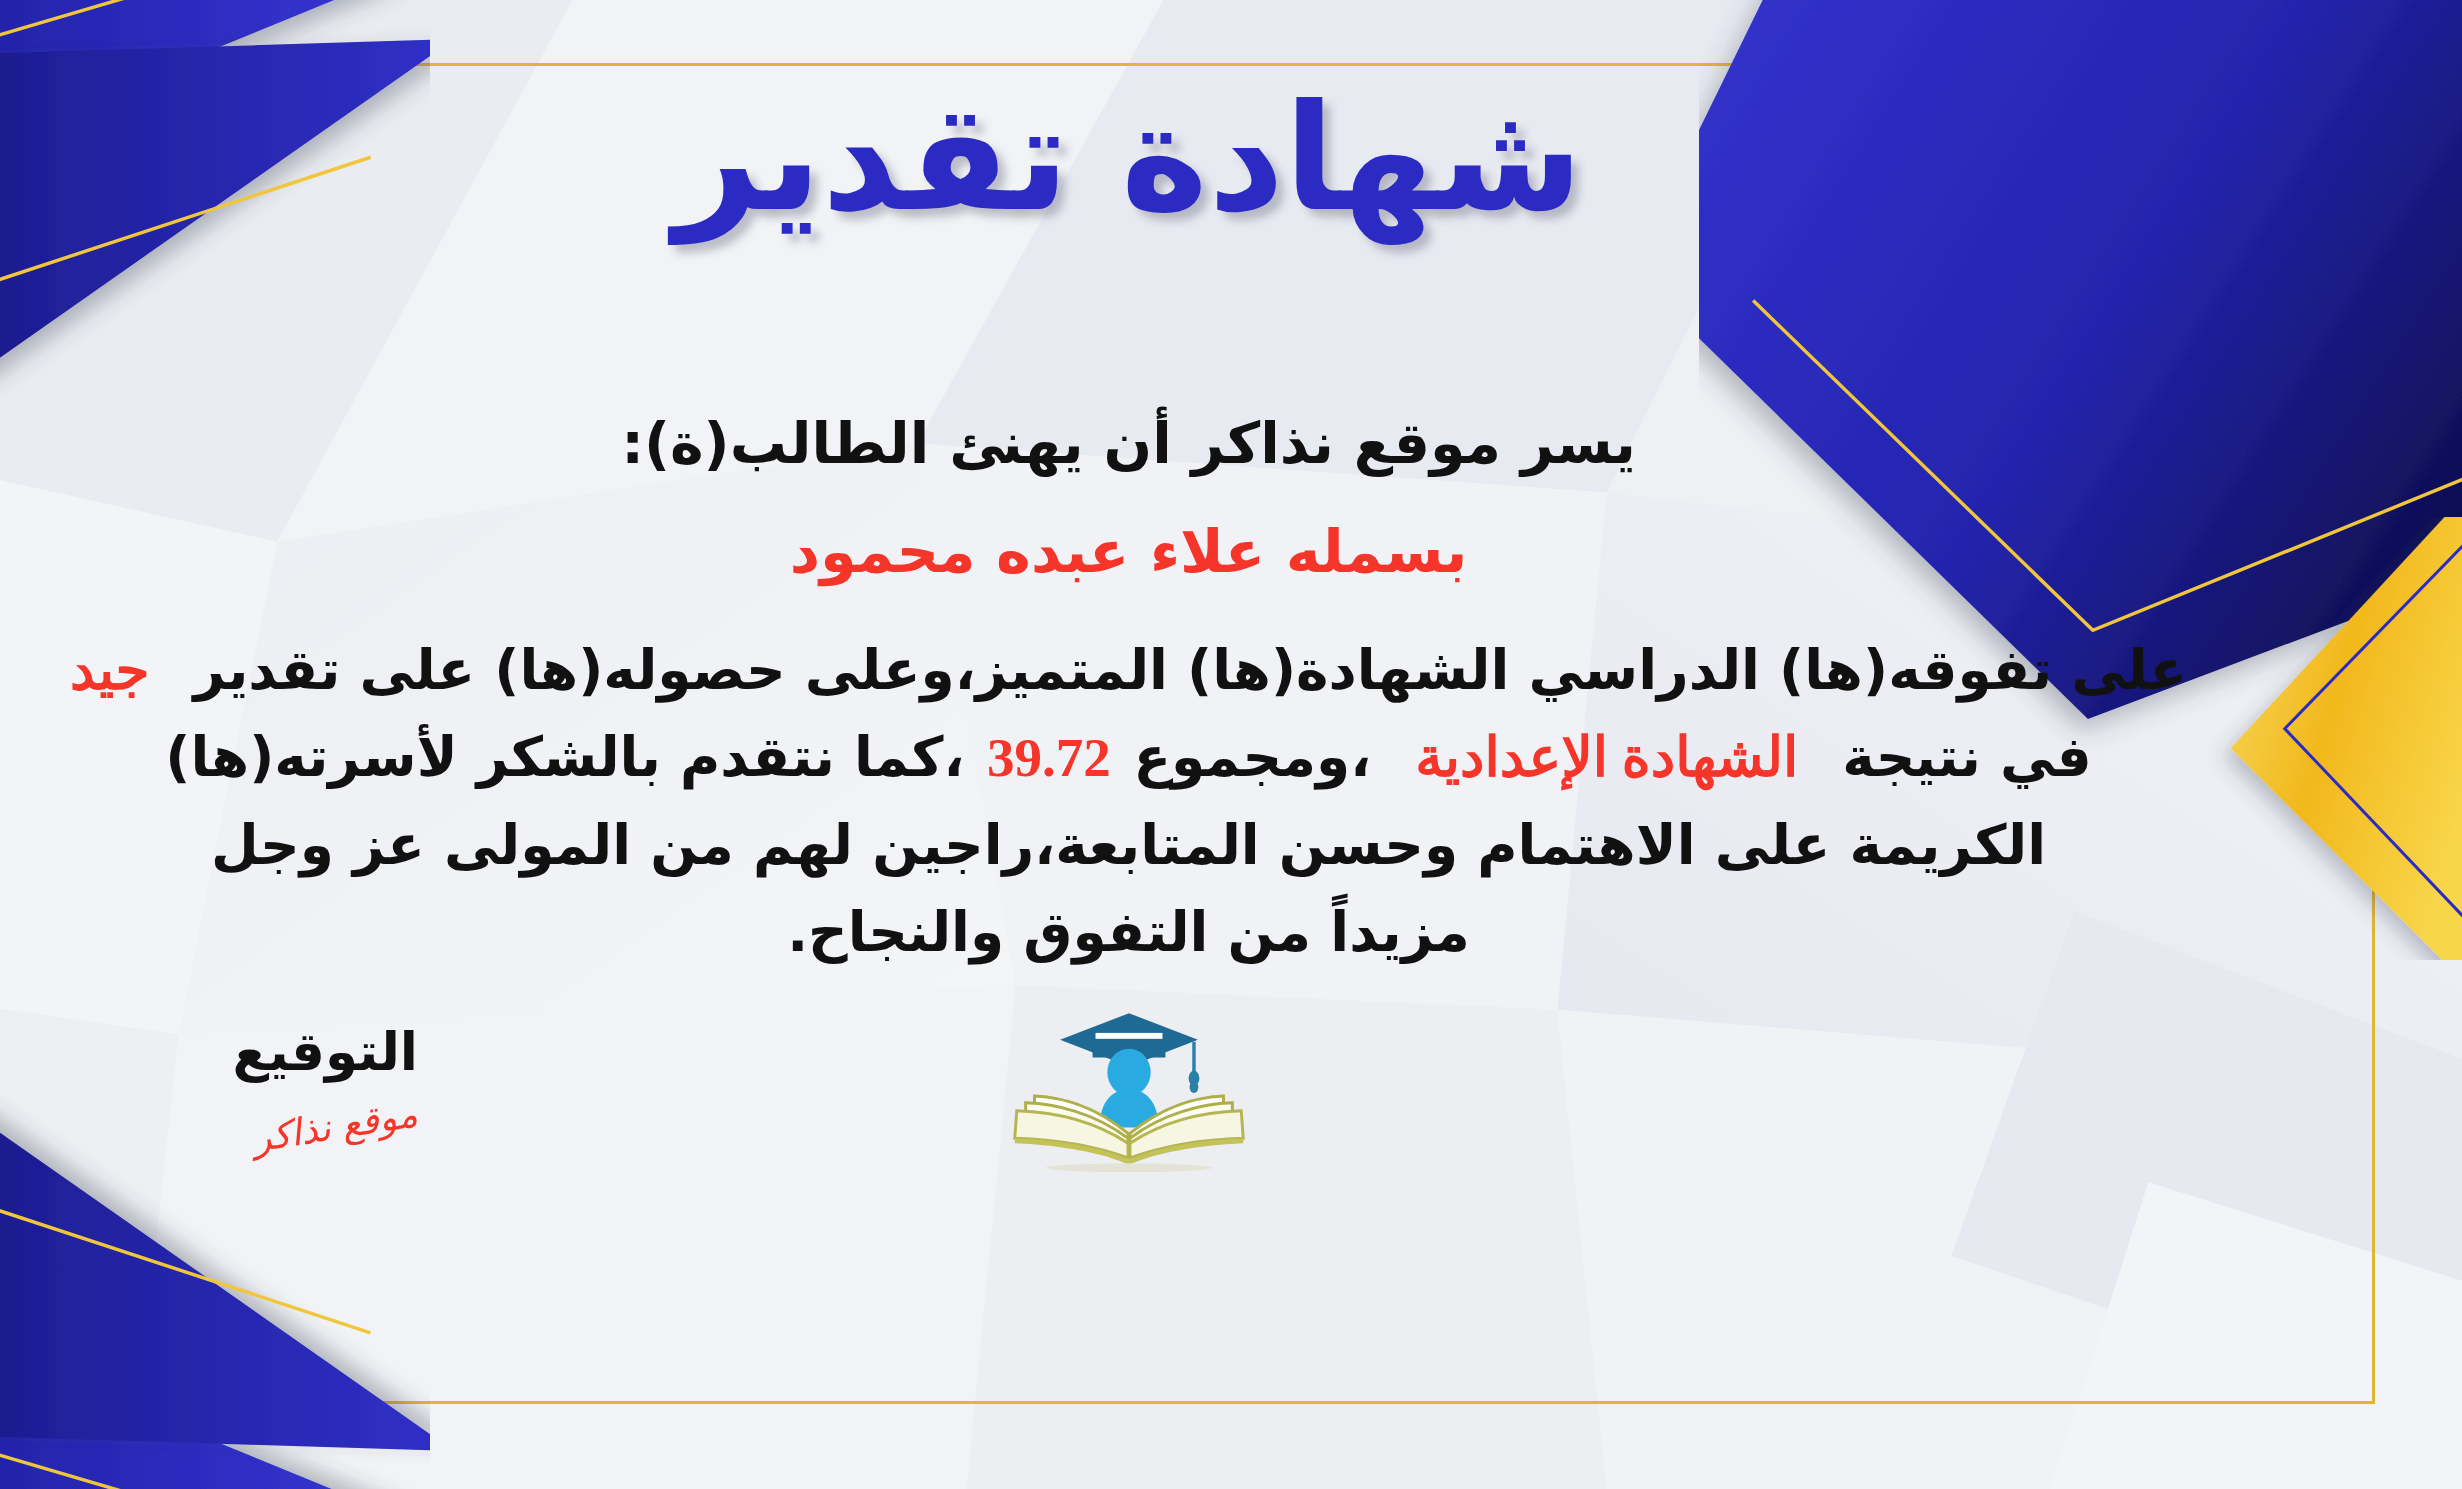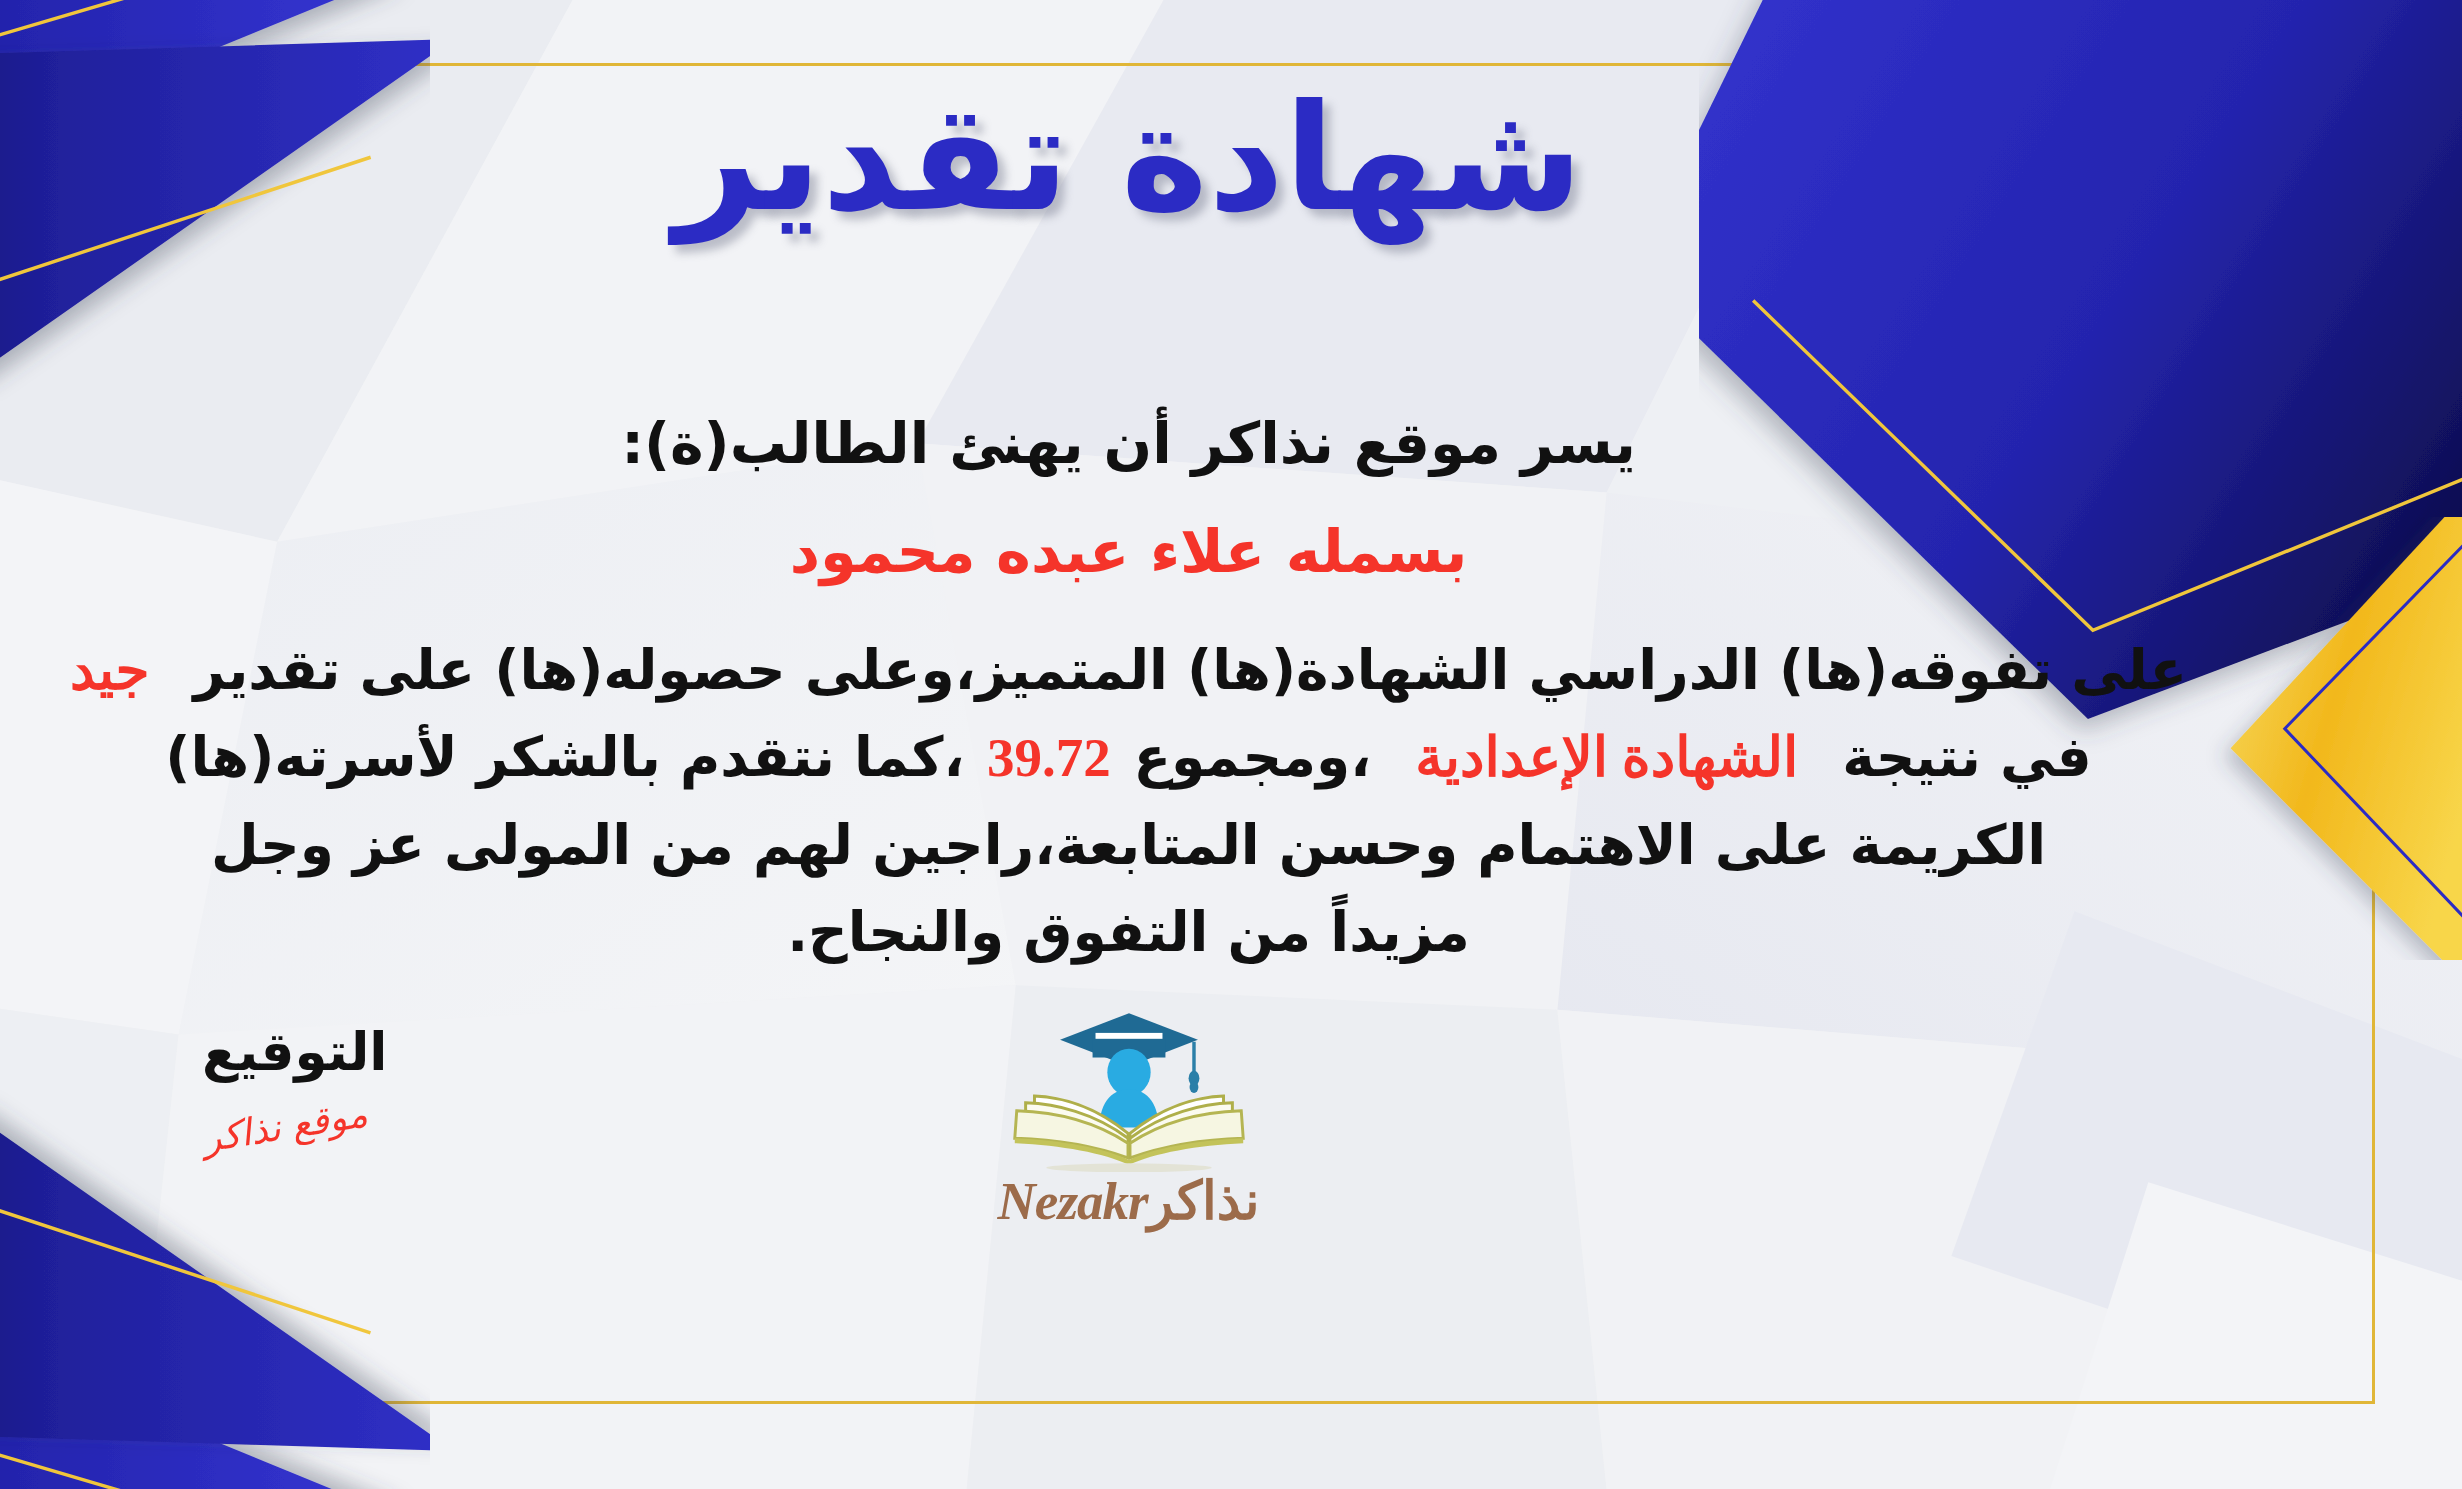--- a/index.html
+++ b/index.html
@@ -87,23 +87,23 @@
     margin-bottom:28.6px;
   }
   .line.p1,.line.p2,.line.p3,.line.p4{ font-size:55px; }
   .hl{ color:#f5342a; font-weight:700;font-family:Liberation Serif, serif; }
   .sp{ display:inline-block; width:44px; }
   .sp-sm{ display:inline-block; width:22.7px; }
 
   
   .sign-wrap{
     position:absolute;
-    right:auto; left:320px;
+    right:auto; left:300px;
     top:960px;
-    text-align:left;
+    text-align:right;
     width:236px;
     direction:rtl;
   }
   .sign-label{
     font-size:53px;
     font-weight:700;
     color:#111;
     line-height:1.1;
   }
   .sign-mark{
@@ -314,20 +314,17 @@
         <path d="M 262,262 C 330,210 410,192 470,190 L 470,252 C 410,254 330,268 262,298 Z" fill="#fbfbf0" stroke="#afaf4a" stroke-width="6"></path>
         <path d="M 262,272 C 335,224 420,208 488,206 L 492,262 C 420,264 335,276 262,302 Z" fill="#f6f6e2" stroke="#b5b552" stroke-width="6"></path>
 
         <path d="M 258,252 C 190,196 120,178 68,176 L 68,246 C 120,248 190,258 258,292 Z" fill="#ffffff" stroke="#afaf4a" stroke-width="6"></path>
         <path d="M 258,262 C 190,210 110,192 50,190 L 50,252 C 110,254 190,268 258,298 Z" fill="#fbfbf0" stroke="#afaf4a" stroke-width="6"></path>
         <path d="M 258,272 C 185,224 100,208 32,206 L 28,262 C 100,264 185,276 258,302 Z" fill="#f6f6e2" stroke="#b5b552" stroke-width="6"></path>
 
         <path d="M 28,262 C 120,266 210,282 260,306 C 310,282 400,266 492,262 L 492,272 C 400,276 310,292 260,316 C 210,292 120,276 28,272 Z" fill="#c3c35a"></path>
         <ellipse cx="260" cy="322" rx="168" ry="9" fill="#e3e3d6"></ellipse>
       </svg>
-      <div class="logo-text">
-        <span>نذاكر</span><span class="latin">Nezakr</span>
-      </div>
     </div>
 
   </div>
 </div>
 
 
 </body></html>

